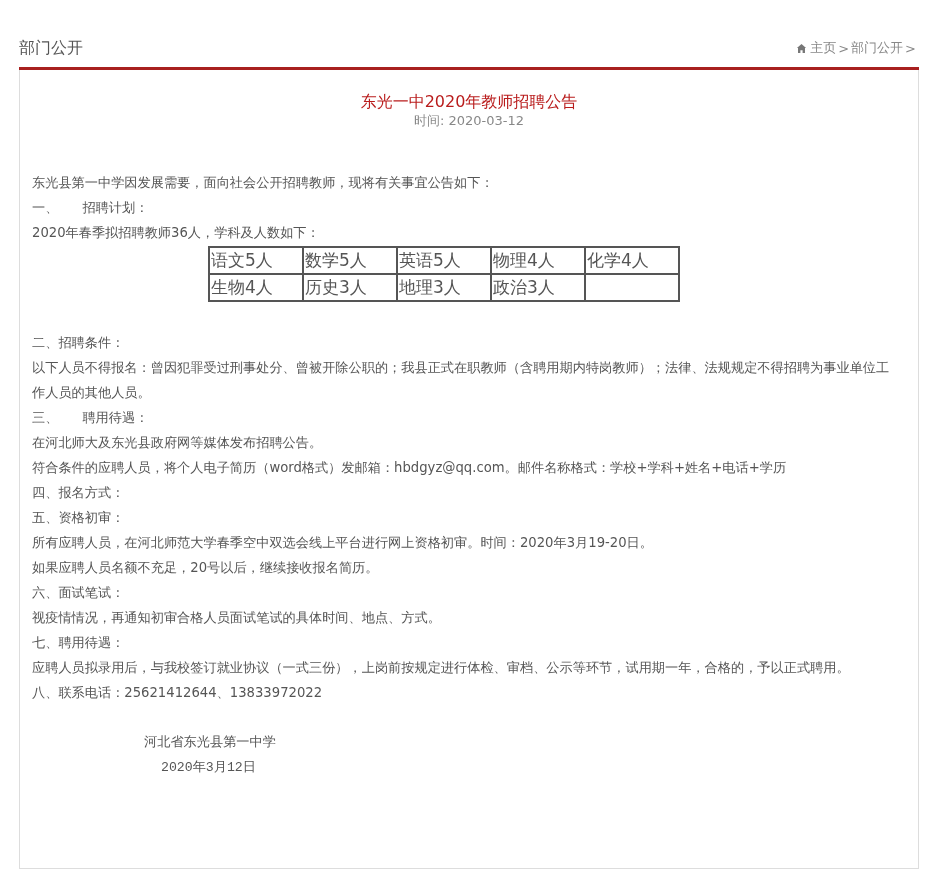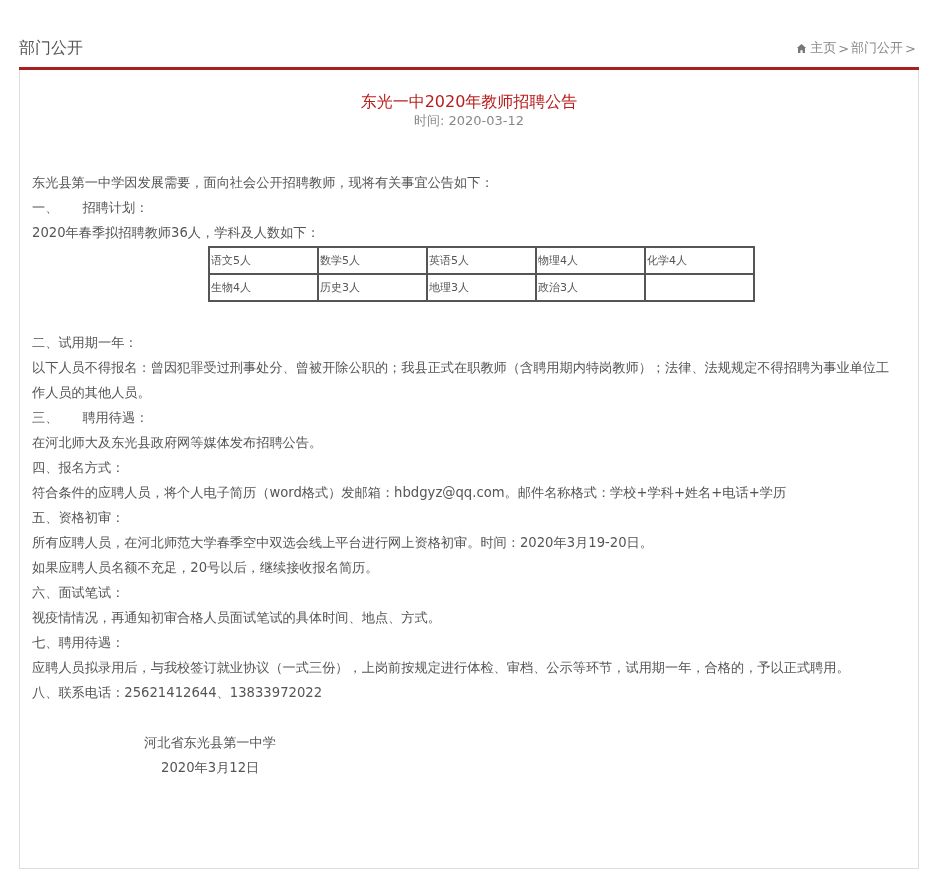--- a/index.html
+++ b/index.html
@@ -18,23 +18,23 @@
   .content-box { position: absolute; left: 19px; top: 70px; width: 900px; height: 799px; border: 1px solid #dddddd; border-top: none; }
 
   .article-title { position: absolute; left: 0; right: 0; top: 22px; text-align: center; font-size: 16px; color: #b91c1c; }
   .article-time { position: absolute; left: 0; right: 0; top: 42px; text-align: center; font-size: 13px; color: #888; }
 
   .body { position: absolute; left: 12px; top: 100px; width: 860px; font-size: 13.2px; line-height: 25px; color: #555; }
   .body p { margin: 0; }
   .body .indent-gap { display: inline-block; width: 24px; }
 
   .sub-table { border-collapse: collapse; margin-left: 176px; margin-top: 1px; margin-bottom: 28px; }
-  .sub-table td { border: 2px solid #555; width: 109px; height: 27px; padding: 0 1px; font-size: 11px; line-height: 23px; color: #555; vertical-align: middle; }
+  .sub-table td { border: 2px solid #555; width: 94px; height: 27px; padding: 0 1px; font-size: 17px; line-height: 23px; color: #555; vertical-align: middle; }
 
-  .signature { margin-top: 25px; }
+  .signature { margin-top: 25px; font-family: Liberation Mono, monospace; }
   .signature .sig-line1 { padding-left: 112px; }
   .signature .sig-line2 { padding-left: 129px; }
 </style>
 </head>
 <body>
 
 <div class="header">
   <div class="header-title">部门公开</div>
   <div class="breadcrumb">
     <svg class="home-icon" viewBox="0 0 12 12">
@@ -72,30 +72,30 @@
       <tr>
         <td>生物4人</td>
         <td>历史3人</td>
         <td>地理3人</td>
         <td>政治3人</td>
         <td></td>
       </tr>
     </tbody>
       </table>
 
-    <p>二、试用期一年：</p>
+    <p>二、招聘条件：</p>
     <p>以下人员不得报名：曾因犯罪受过刑事处分、曾被开除公职的；我县正式在职教师（含聘用期内特岗教师）；法律、法规规定不得招聘为事业单位工作人员的其他人员。</p>
 
     <p>
       <span>三、</span><span class="indent-gap"></span><span>聘用待遇：</span>
     </p>
     <p>在河北师大及东光县政府网等媒体发布招聘公告。</p>
 
+    <p>符合条件的应聘人员，将个人电子简历（word格式）发邮箱：hbdgyz@qq.com。邮件名称格式：学校+学科+姓名+电话+学历</p>
     <p>四、报名方式：</p>
-    <p>符合条件的应聘人员，将个人电子简历（word格式）发邮箱：hbdgyz@qq.com。邮件名称格式：学校+学科+姓名+电话+学历</p>
 
     <p>五、资格初审：</p>
     <p>所有应聘人员，在河北师范大学春季空中双选会线上平台进行网上资格初审。时间：2020年3月19-20日。</p>
     <p>如果应聘人员名额不充足，20号以后，继续接收报名简历。</p>
 
     <p>六、面试笔试：</p>
     <p>视疫情情况，再通知初审合格人员面试笔试的具体时间、地点、方式。</p>
 
     <p>七、聘用待遇：</p>
     <p>应聘人员拟录用后，与我校签订就业协议（一式三份），上岗前按规定进行体检、审档、公示等环节，试用期一年，合格的，予以正式聘用。</p>

